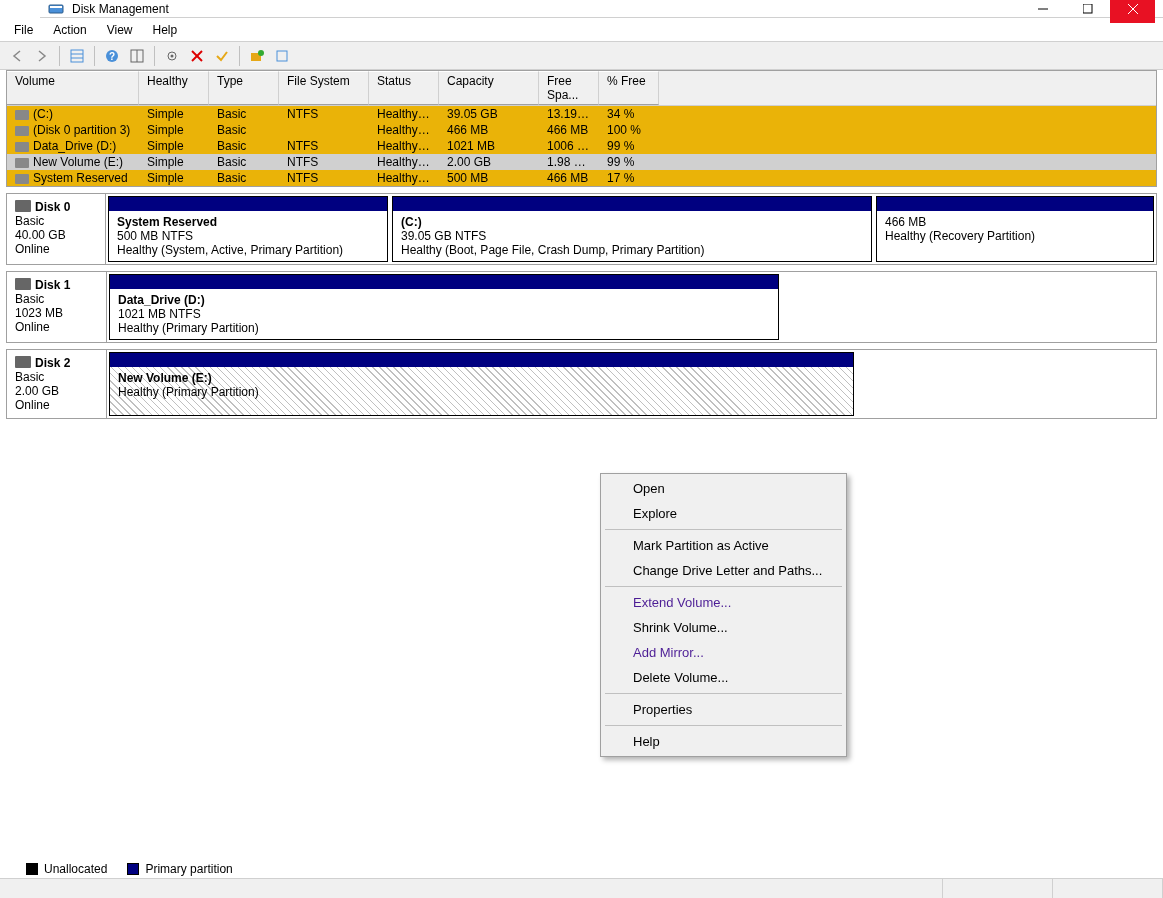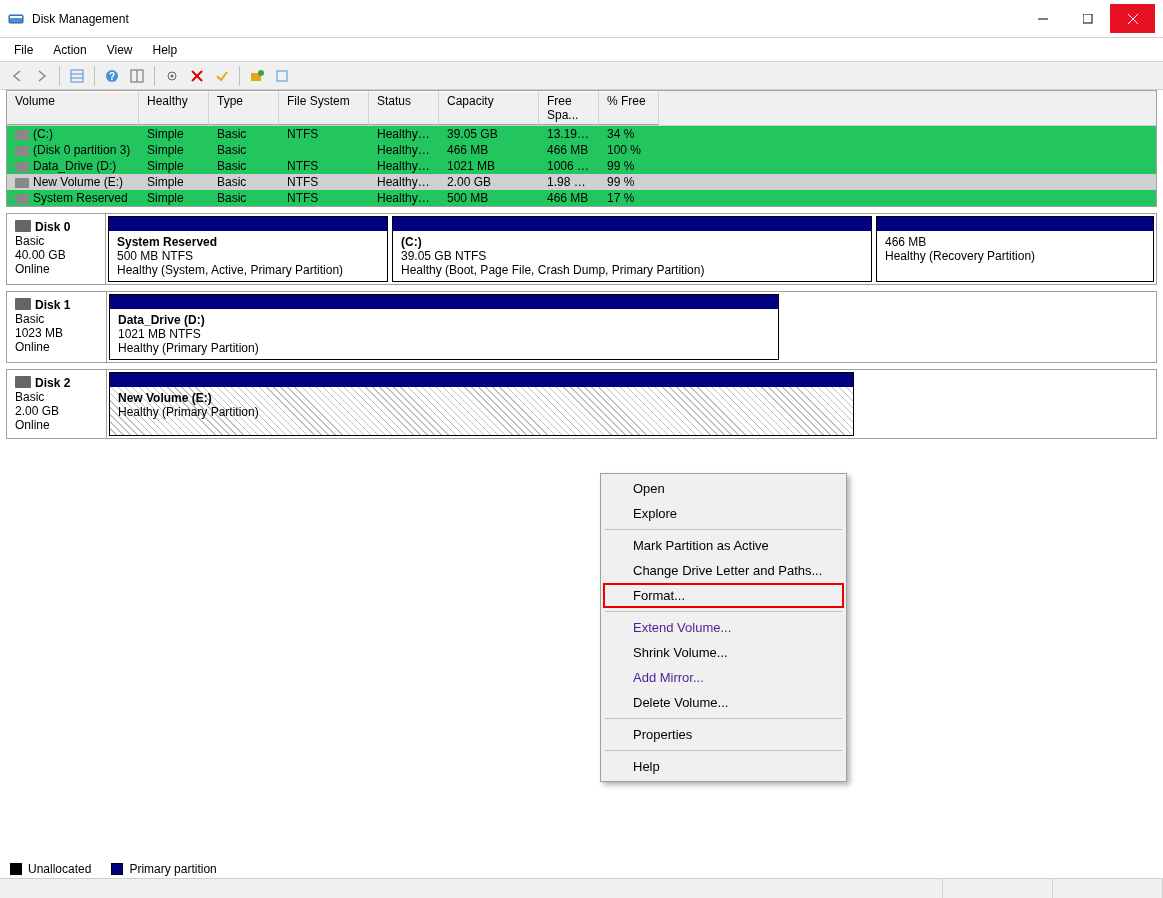--- a/index.html
+++ b/index.html
@@ -1,32 +1,32 @@
 <!DOCTYPE html>
 <html><head>
 <meta charset="utf-8">
 <style>
   * { box-sizing: border-box; margin: 0; padding: 0; }
   body { font-family: "Segoe UI", Tahoma, sans-serif; font-size: 12px; background: #fff; width: 1163px; height: 898px; overflow: hidden; }
   
-  .titlebar { background: #fff; height: 38px; display: flex; align-items: center; padding: 0 8px; border-bottom: 1px solid #d0d0d0; }
+  .titlebar { background: #fff; height: 18px; display: flex; align-items: center; padding: 0 8px; border-bottom: 1px solid #d0d0d0; margin-left: 40px; }
   .titlebar-icon { width: 16px; height: 16px; margin-right: 8px; }
   .titlebar-title { flex: 1; font-size: 12px; }
   .titlebar-btns { display: flex; }
   .titlebar-btn { width: 45px; height: 29px; display: flex; align-items: center; justify-content: center; }
   .titlebar-btn.close { background: #e81123; color: #fff; }
   
   .menubar { height: 24px; display: flex; align-items: center; padding: 0 4px; border-bottom: 1px solid #d0d0d0; background: #fff; }
   .menubar-item { padding: 2px 10px; }
   
   .toolbar { height: 28px; display: flex; align-items: center; padding: 2px 6px; border-bottom: 1px solid #d0d0d0; gap: 3px; background: #f0f0f0; }
   .toolbar-btn { width: 22px; height: 22px; display: flex; align-items: center; justify-content: center; border: 1px solid transparent; }
   .toolbar-sep { width: 1px; height: 20px; background: #c0c0c0; margin: 0 3px; }
   
-  .volume-list { border: 1px solid #a0a0a0; margin: 0 6px; background: #22c55e; }
+  .volume-list { border: 1px solid #a0a0a0; margin: 0 6px; background: #eab308; }
   .vol-header { display: flex; background: #f0f0f0; border-bottom: 1px solid #d0d0d0; }
   .vol-header-cell { padding: 2px 8px; border-right: 1px solid #d0d0d0; border-bottom:1px solid #a0a0a0; border-top:1px solid #fff;}
   .vol-row { display: flex; align-items: center; padding: 1px 0; }
   .vol-row.selected { background: #d0d0d0; }
   .vol-cell { padding: 0 8px; white-space: nowrap; overflow: hidden; text-overflow: ellipsis; }
   .vol-icon { width: 14px; height: 10px; display: inline-block; background: #888; margin-right: 4px; vertical-align: middle; border-radius:1px; }
   
   .w-volume { width: 132px; }
   .w-layout { width: 70px; }
   .w-type { width: 70px; }
@@ -54,21 +54,21 @@
   .context-menu {
     position: absolute; background: #f0f0f0; border: 1px solid #a0a0a0;
     box-shadow: 3px 3px 5px rgba(0,0,0,0.3); font-size: 13px; z-index: 100;
     padding: 2px; width: 247px;
   }
   .ctx-item { padding: 5px 14px 5px 30px; }
   .ctx-item.disabled { color: #4c1d95; }
   .ctx-sep { height: 1px; background: #c0c0c0; margin: 3px 2px; }
   .ctx-item.highlighted { border: 2.5px solid #e00; padding: 3px 12px 3px 28px; }
   
-  .legend { position: absolute; bottom: 22px; left: 10px; display: flex; gap: 20px; }
+  .legend { position: absolute; bottom: 22px; left: 26px; display: flex; gap: 20px; }
   .legend-item { display: flex; align-items: center; gap: 6px; font-size: 12px; }
   .legend-sq { width: 12px; height: 12px; border: 1px solid #000; }
   .legend-sq.black { background: #000; }
   .legend-sq.navy { background: #000080; }
   .statusbar { position: absolute; bottom: 0; left: 0; right: 0; height: 20px; border-top: 1px solid #d0d0d0; background: #f0f0f0; display:flex;}
   .statusbar-cell{border-right:1px solid #d0d0d0; width:110px;}
   .statusbar-cell.flex{flex:1;}
   .dicon{width:16px;height:12px;background:#666;display:inline-block;border-radius:1px;}
 </style>
 </head>
@@ -307,21 +307,20 @@
       </div>
     </div>
   </div>
 
 <div class="context-menu" style="left:600px; top:473px;">
   <div class="ctx-item">Open</div>
   <div class="ctx-item">Explore</div>
   <div class="ctx-sep"></div>
   <div class="ctx-item">Mark Partition as Active</div>
   <div class="ctx-item">Change Drive Letter and Paths...</div>
-  <div class="ctx-item highlighted">Format...</div>
   <div class="ctx-sep"></div>
   <div class="ctx-item disabled">Extend Volume...</div>
   <div class="ctx-item">Shrink Volume...</div>
   <div class="ctx-item disabled">Add Mirror...</div>
   <div class="ctx-item">Delete Volume...</div>
   <div class="ctx-sep"></div>
   <div class="ctx-item">Properties</div>
   <div class="ctx-sep"></div>
   <div class="ctx-item">Help</div>
 </div>

